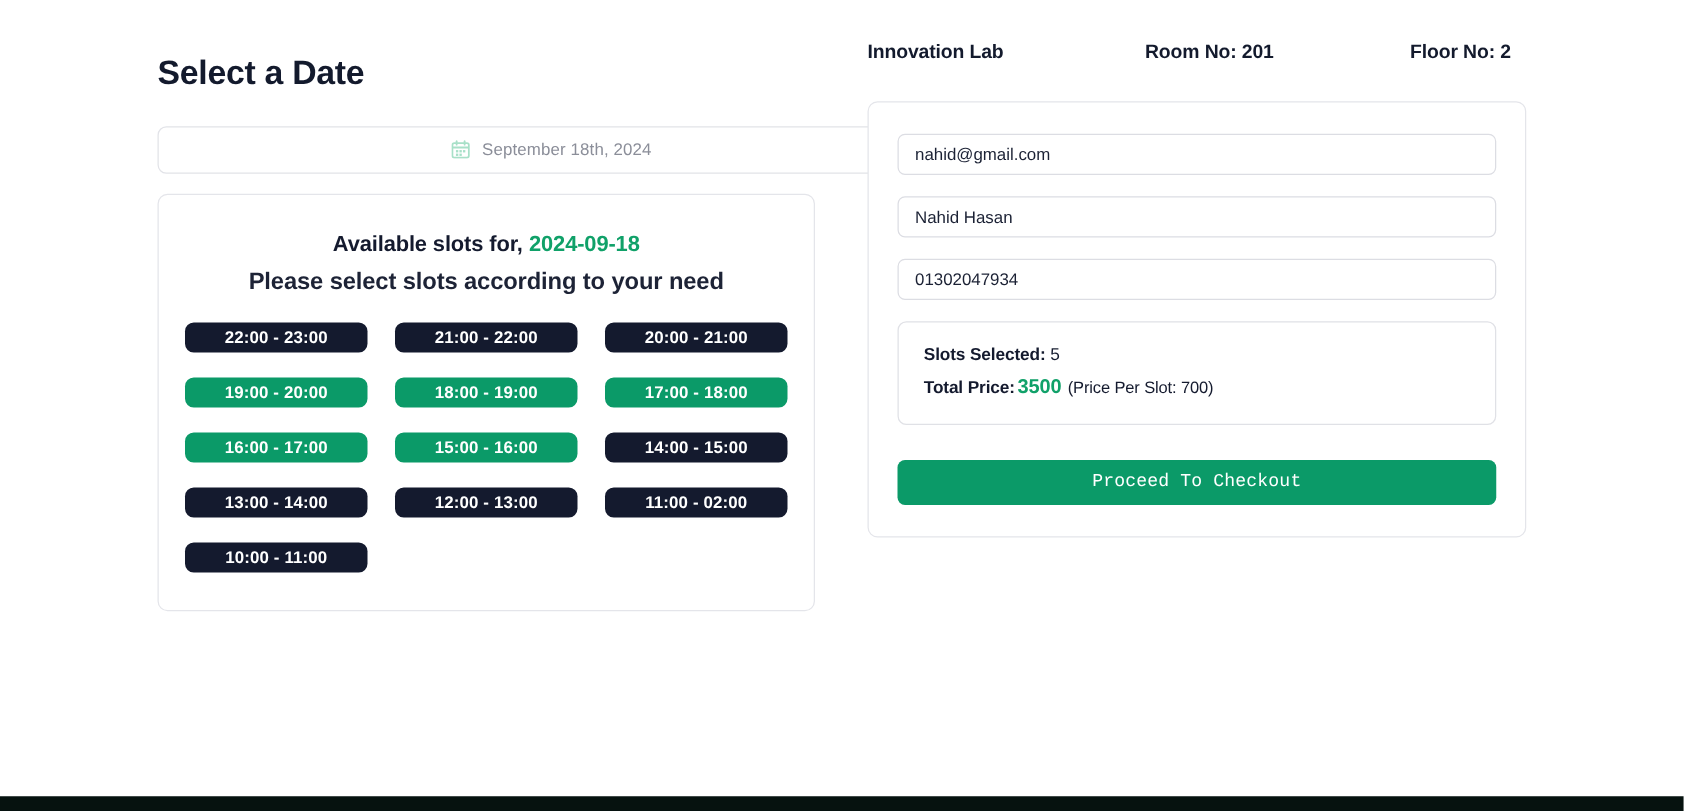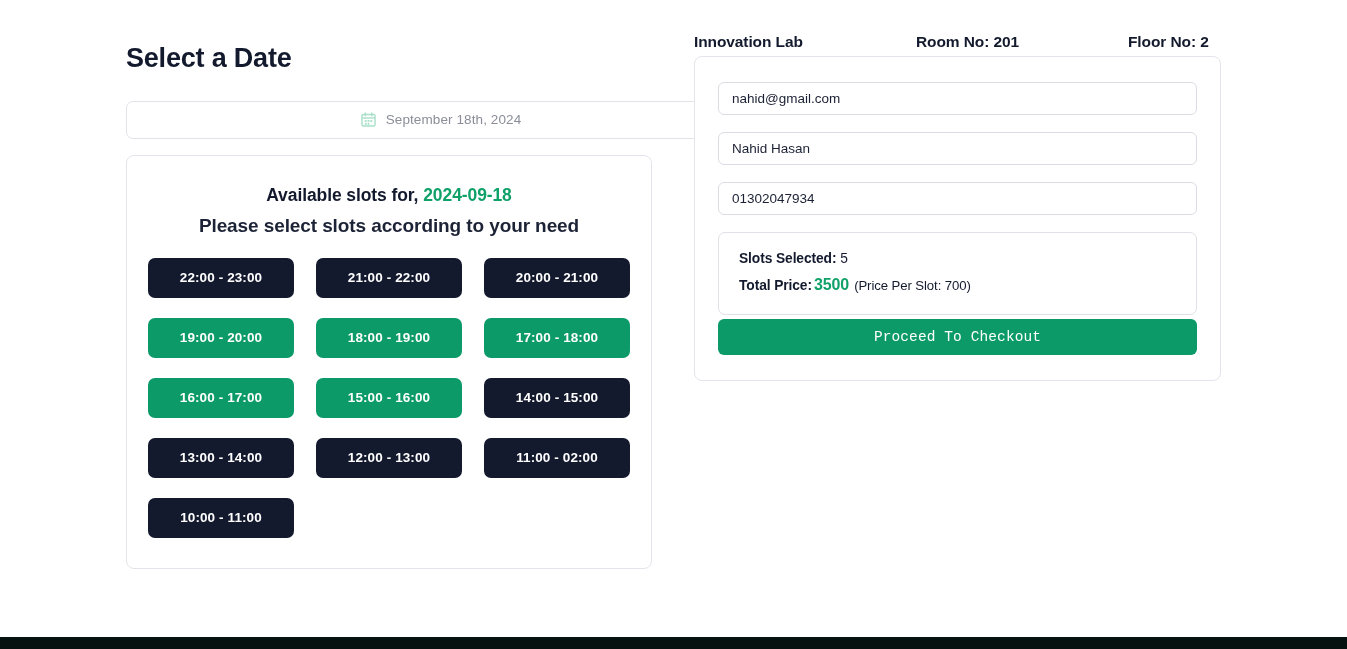--- a/index.html
+++ b/index.html
@@ -109,41 +109,42 @@
   }
 
   .slot-grid {
     display: grid;
     grid-template-columns: repeat(3, 1fr);
     column-gap: 22px;
     row-gap: 20px;
   }
   .slot-btn {
     box-sizing: border-box;
-    height: 40px;
+    height: 24px;
     border: none;
     border-radius: 7px;
     color: #ffffff;
     font-family: "Liberation Sans", sans-serif;
     font-size: 13.5px;
     font-weight: bold;
     letter-spacing: 0.1px;
     cursor: pointer;
     display: flex;
     align-items: center;
     justify-content: center;
   }
   .slot-btn.available { background: #141a2e; }
   .slot-btn.selected  { background: #0b9a68; }
 
   
   .room-header {
     display: flex;
     align-items: center;
     height: 28px;
+    margin-bottom: 25px;
   }
   .room-header > div {
     font-size: 15.5px;
     font-weight: bold;
     color: #131a2d;
     letter-spacing: -0.1px;
     white-space: nowrap;
   }
   .rh-name  { width: 222px; }
   .rh-room  { width: 212px; }
@@ -173,21 +174,21 @@
     outline: none;
     display: block;
   }
 
   .summary-box {
     box-sizing: border-box;
     width: 100%;
     border: 1px solid #e0e1e6;
     border-radius: 7px;
     padding: 14px 20px 15px 20px;
-    margin-bottom: 4px;
+    margin-bottom: 28px;
   }
   .summary-line {
     font-size: 13.8px;
     color: #141a2e;
     letter-spacing: -0.1px;
     line-height: 1.75;
     white-space: nowrap;
   }
   .summary-line .lbl { font-weight: bold; }
   .summary-line .price {

